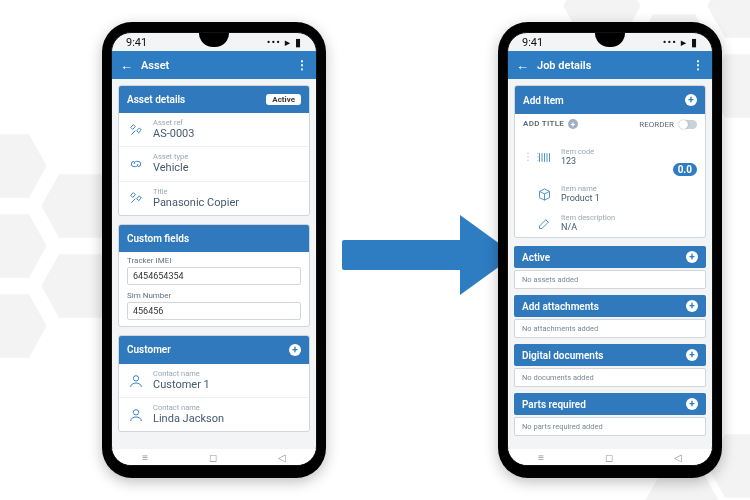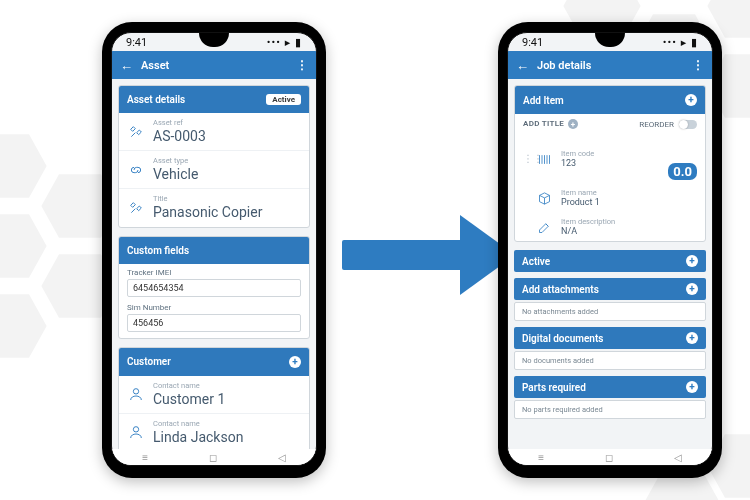--- a/index.html
+++ b/index.html
@@ -38,21 +38,21 @@
   
   .content{padding:6px;}
   .panel{background:#fff;border:1px solid var(--panel-border);border-radius:3px;margin-bottom:8px;overflow:hidden;}
   .panel-h{background:var(--brand-dk);color:#fff;display:flex;align-items:center;padding:8px 8px;font-size:10px;font-weight:600;}
   .panel-h .badge{margin-left:auto;background:#fff;color:#3a3a3a;font-size:8px;font-weight:700;padding:1px 6px;border-radius:3px;}
   .panel-h .plus{margin-left:auto;width:12px;height:12px;border-radius:50%;background:#fff;color:var(--brand);font-size:10px;font-weight:700;display:flex;align-items:center;justify-content:center;line-height:1;}
   .row{display:flex;align-items:center;padding:5px 8px;}
   .row .ico{width:18px;height:18px;margin-right:8px;display:flex;align-items:center;justify-content:center;}
   .row .ico svg{width:16px;height:16px;stroke:var(--brand);fill:none;stroke-width:1.4;}
   .row .txt .lbl{font-size:7.5px;color:var(--text-light);line-height:1.2;}
-  .row .txt .val{font-size:14px;color:var(--text);line-height:1.3;}
+  .row .txt .val{font-size:11px;color:var(--text);line-height:1.3;}
   .row + .row{border-top:1px solid #eef1f4;}
   .field{padding:4px 8px 2px 8px;}
   .field .flabel{font-size:8px;color:#607281;margin-bottom:2px;}
   .field .finput{border:1px solid var(--panel-border);height:18px;font-size:9px;color:#333;padding:0 5px;display:flex;align-items:center;border-radius:2px;background:#fff;}
   
   .sectbar{background:var(--brand-dk);color:#fff;font-size:10px;font-weight:600;padding:5px 8px;display:flex;align-items:center;border-radius:2px;margin:6px 0 0 0;}
   .sectbar .plus{margin-left:auto;width:12px;height:12px;border-radius:50%;background:#fff;color:var(--brand);font-size:10px;font-weight:700;display:flex;align-items:center;justify-content:center;line-height:1;}
   .empty{background:#fff;border:1px solid var(--panel-border);border-radius:2px;padding:4px 7px;font-size:7.5px;color:#7a8893;margin-top:2px;}
   
   .additem-top{display:flex;align-items:center;padding:5px 8px;font-size:8px;color:#5b6a78;}
@@ -60,21 +60,21 @@
   .additem-top .at-left .circ{margin-left:4px;width:10px;height:10px;border-radius:50%;background:#9fb1c3;color:#fff;display:flex;align-items:center;justify-content:center;font-size:8px;font-weight:700;}
   .additem-top .reorder{margin-left:auto;display:flex;align-items:center;}
   .additem-top .tog{margin-left:5px;width:18px;height:9px;border-radius:9px;background:#c9d2da;position:relative;}
   .additem-top .tog::after{content:"";position:absolute;width:9px;height:9px;border-radius:50%;background:#fff;left:0;top:0;box-shadow:0 0 2px rgba(0,0,0,.3);}
   .item-row{display:flex;align-items:center;padding:4px 8px;}
   .item-row .handle{width:6px;margin-right:6px;color:#b7c1cb;font-size:10px;line-height:1;}
   .item-row .ico{width:18px;height:18px;margin-right:8px;display:flex;align-items:center;justify-content:center;}
   .item-row .ico svg{width:15px;height:15px;stroke:var(--brand);fill:none;stroke-width:1.3;}
   .item-row .itxt .il{font-size:7.5px;color:var(--text-light);line-height:1.2;}
   .item-row .itxt .iv{font-size:9px;color:var(--text);line-height:1.3;}
-  .item-row .pill{margin-left:auto;background:var(--brand);color:#fff;font-size:13px;font-weight:700;padding:1px 5px;border-radius:7px;margin-top:25px;}
+  .item-row .pill{margin-left:auto;background:var(--brand);color:#fff;font-size:10px;font-weight:700;padding:1px 5px;border-radius:7px;margin-top:25px;}
   
   .navb{position:absolute;bottom:0;left:0;right:0;height:16px;background:#fff;display:flex;justify-content:space-around;align-items:center;font-size:10px;color:#666;}
   .navb span{opacity:.7;}
 </style>
 </head>
 <body>
 
 <div class="hexbg">
   <div class="hex" style="left:-34px;top:130px;"></div>
   <div class="hex" style="left:-34px;top:210px;"></div>
@@ -272,20 +272,21 @@
               <div class="il">Item description</div>
               <div class="iv">N/A</div>
             </span>
         </div>
       </div>
 
       <div class="sectbar">
           <span>Active</span>
           <span class="plus">+</span>
         </div>
+      <div class="empty">No assets added</div>
 
       <div class="sectbar">
           <span>Add attachments</span>
           <span class="plus">+</span>
         </div>
       <div class="empty">No attachments added</div>
 
       <div class="sectbar">
           <span>Digital documents</span>
           <span class="plus">+</span>

